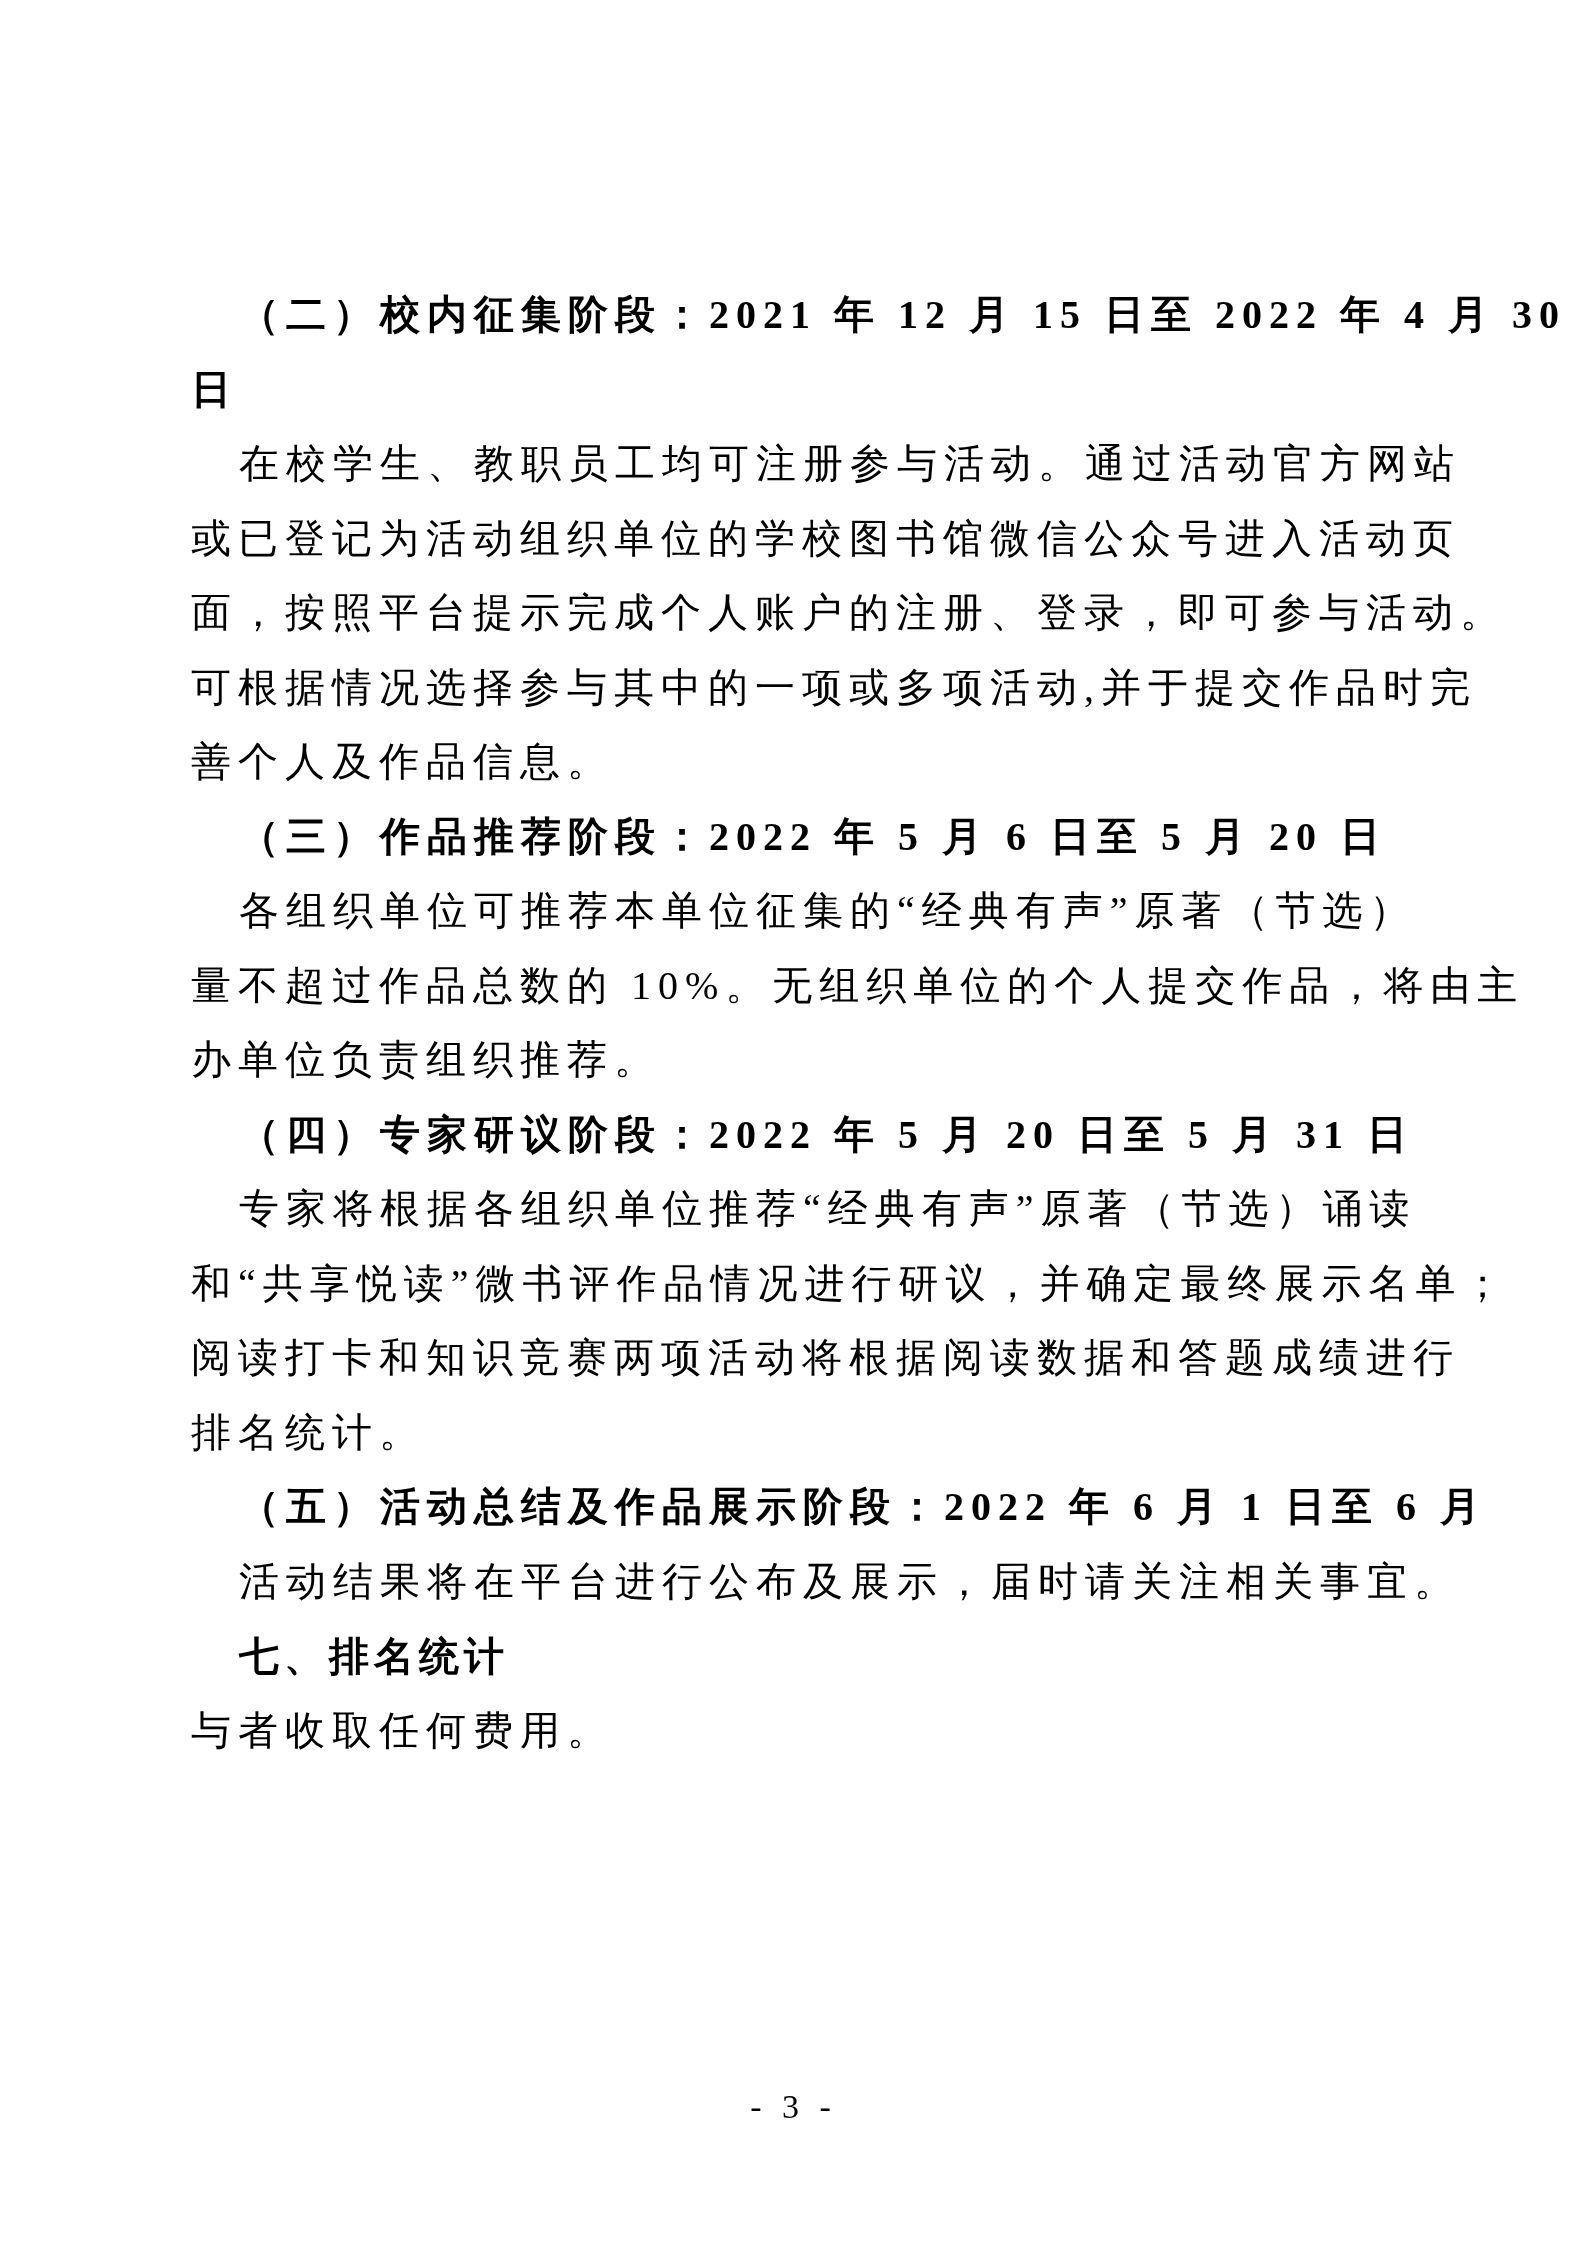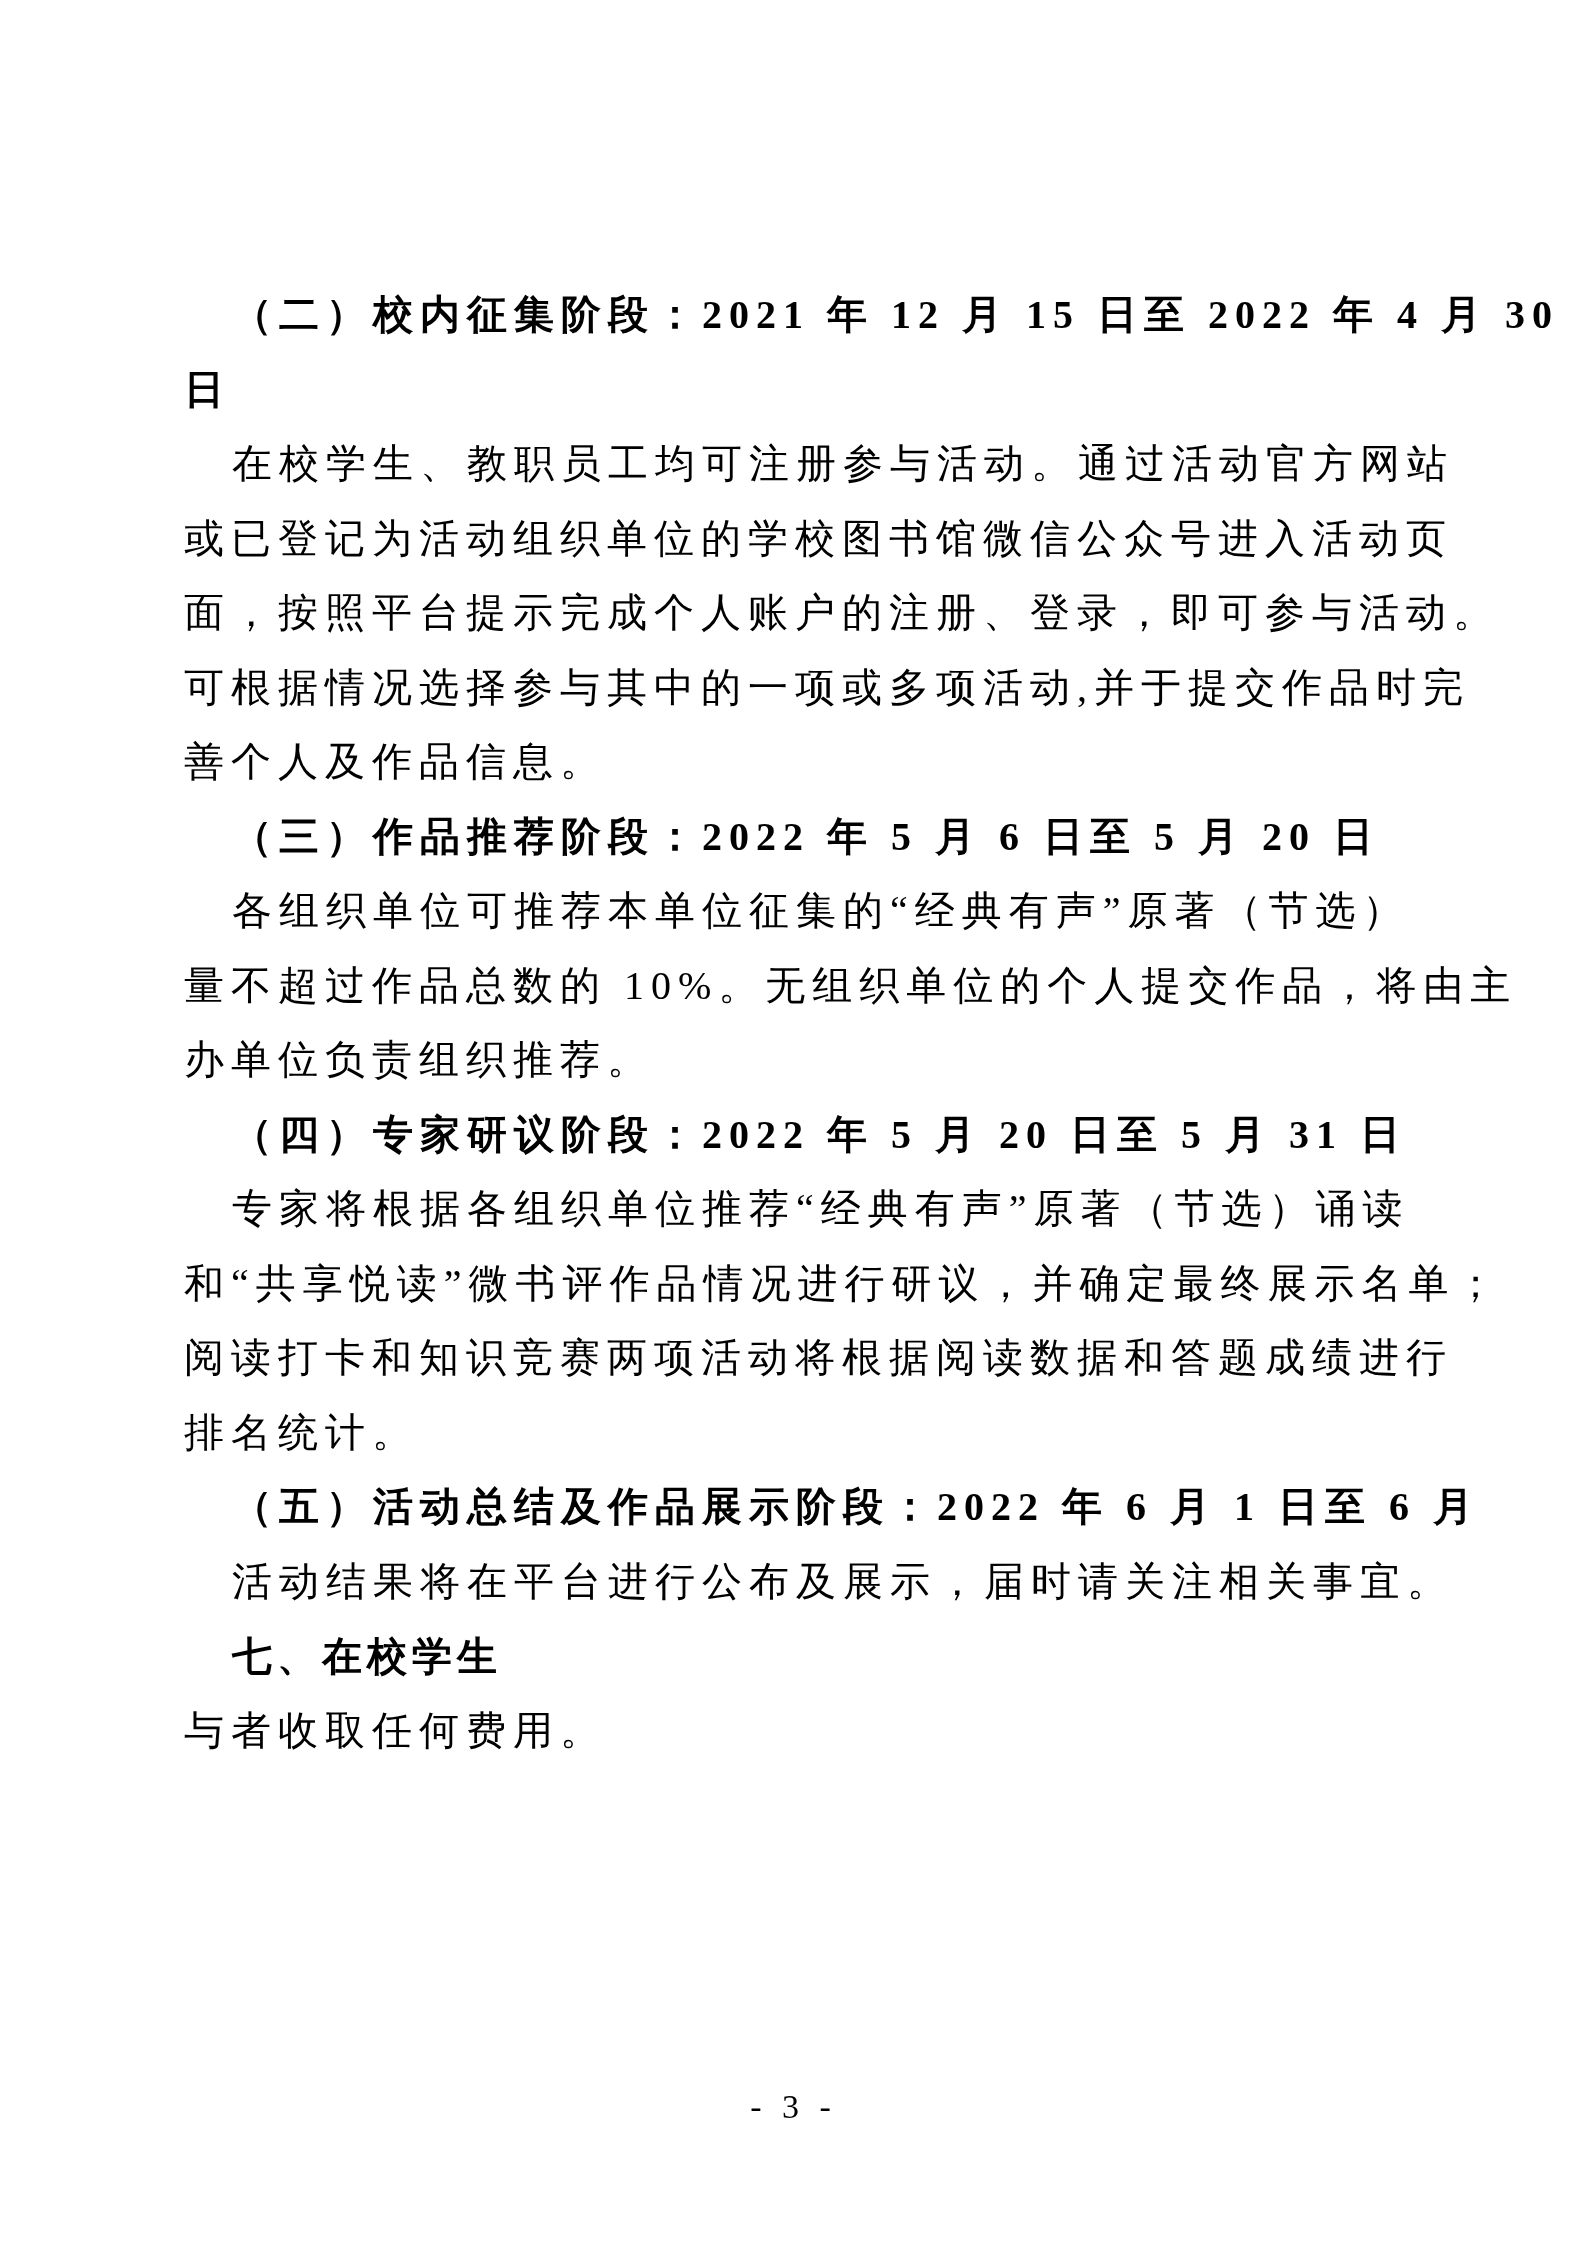--- a/index.html
+++ b/index.html
@@ -11,21 +11,21 @@
     position: relative;
     width: 1587px;
     height: 2245px;
     background: #ffffff;
     color: #000000;
     font-family: "Liberation Serif", "DejaVu Serif", serif;
     overflow: hidden;
   }
   .doc {
     position: absolute;
-    left: 184px;
+    left: 191px;
     top: 278px;
     width: 1256px;
   }
   .ln {
     margin: 0;
     font-size: 40px;
     line-height: 74.5px;
     letter-spacing: 7px;
     white-space: nowrap;
     text-align: left;
@@ -68,17 +68,17 @@
     <p class="ln indent">各组织单位可推荐本单位征集的“经典有声”原著（节选）</p>
     <p class="ln">量不超过作品总数的 10%。无组织单位的个人提交作品，将由主</p>
     <p class="ln">办单位负责组织推荐。</p>
     <p class="ln section indent">（四）专家研议阶段：2022 年 5 月 20 日至 5 月 31 日</p>
     <p class="ln indent">专家将根据各组织单位推荐“经典有声”原著（节选）诵读</p>
     <p class="ln">和“共享悦读”微书评作品情况进行研议，并确定最终展示名单；</p>
     <p class="ln">阅读打卡和知识竞赛两项活动将根据阅读数据和答题成绩进行</p>
     <p class="ln">排名统计。</p>
     <p class="ln section indent">（五）活动总结及作品展示阶段：2022 年 6 月 1 日至 6 月</p>
     <p class="ln indent">活动结果将在平台进行公布及展示，届时请关注相关事宜。</p>
-    <p class="ln heading indent">七、在校学生</p>
+    <p class="ln heading indent">七、排名统计</p>
     <p class="ln">与者收取任何费用。</p>
   </main>
   <div class="footer">- 3 -</div>
 </div>
 
 </body></html>

